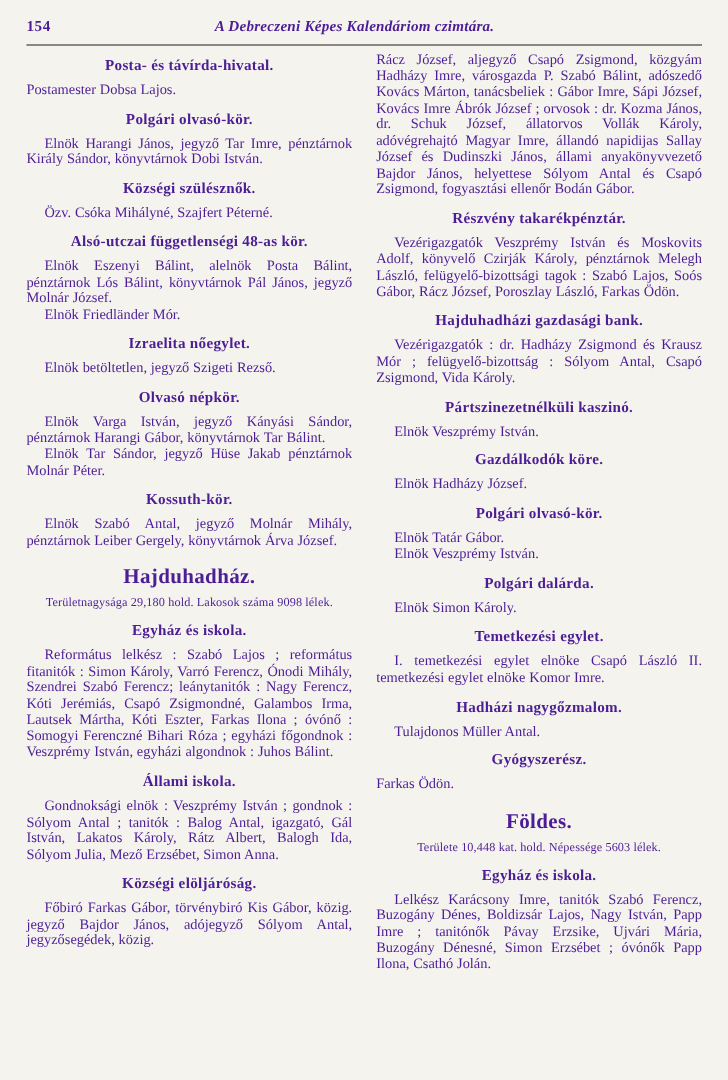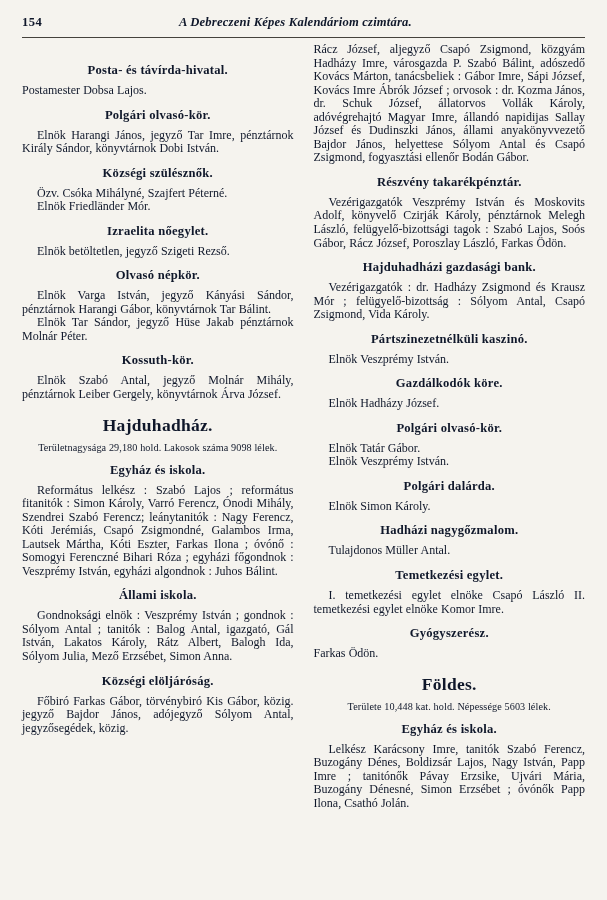--- a/index.html
+++ b/index.html
@@ -4,42 +4,42 @@
 <style>
   html,body{margin:0;padding:0;}
   body{
     background:#d9d7d2;
     font-family:"Liberation Serif","DejaVu Serif",serif;
     -webkit-font-smoothing:antialiased;
   }
   .page{
     width:607px;height:900px;
     background:#f5f3ee;
-    color:#0f172a;
+    color:#4c1d95;
     box-sizing:border-box;
     padding:15px 22px 20px 22px;
     overflow:hidden;
     position:relative;
     margin:0 auto;
   }
   .page-header{position:relative;height:18px;font-size:12.6px;}
   .page-number{position:absolute;left:0;top:0;font-weight:bold;letter-spacing:.5px;}
   .running-title{
     position:absolute;left:0;right:16px;top:0;
     text-align:center;font-style:italic;font-weight:bold;letter-spacing:.2px;
   }
   .header-rule{height:1px;background:#45423c;margin-top:4px;}
   .columns{display:flex;gap:20px;margin-top:5px;}
   .column{flex:1;min-width:0;}
   .section-heading{
     font-weight:bold;text-align:center;
     font-size:12.6px;letter-spacing:.25px;
     margin:10px 4px 6px;
   }
-  .column section:first-child .section-heading{margin-top:20px;}
+  .column section:first-child .section-heading{margin-top:4px;}
   .town-heading{
     font-weight:bold;text-align:center;
     font-size:17.5px;letter-spacing:.3px;
     margin:13px 0 6px;
   }
   .section-note{
     text-align:center;font-size:10.2px;
     margin:0 0 3px;letter-spacing:.1px;
   }
   .body-para{
@@ -66,20 +66,24 @@
           <div class="section-heading">Posta- és távírda-hivatal.</div>
           <p class="body-para noindent">Postamester Dobsa Lajos.</p>
         </section>
         <section>
           <div class="section-heading">Polgári olvasó-kör.</div>
           <p class="body-para">Elnök Harangi János, jegyző Tar Imre, pénztárnok Király Sándor, könyvtárnok Dobi István.</p>
         </section>
         <section>
           <div class="section-heading">Községi szülésznők.</div>
           <p class="body-para">Özv. Csóka Mihályné, Szajfert Péterné.</p>
+        </section>
+        <section>
+          <div class="section-heading">Alsó-utczai függetlenségi 48-as kör.</div>
+          <p class="body-para">Elnök Eszenyi Bálint, alelnök Posta Bálint, pénztárnok Lós Bálint, könyvtárnok Pál János, jegyző Molnár József.</p>
         </section>
         <section>
           <p class="body-para">Elnök Friedländer Mór.</p>
         </section>
         <section>
           <div class="section-heading">Izraelita nőegylet.</div>
           <p class="body-para">Elnök betöltetlen, jegyző Szigeti Rezső.</p>
         </section>
         <section>
           <div class="section-heading">Olvasó népkör.</div>
@@ -134,26 +138,26 @@
           <p class="body-para">Elnök Tatár Gábor.</p>
         </section>
         <section>
           <p class="body-para">Elnök Veszprémy István.</p>
         </section>
         <section>
           <div class="section-heading">Polgári dalárda.</div>
           <p class="body-para">Elnök Simon Károly.</p>
         </section>
         <section>
+          <div class="section-heading">Temetkezési egylet.</div>
+          <p class="body-para">I. temetkezési egylet elnöke Csapó László II. temetkezési egylet elnöke Komor Imre.</p>
+        </section>
+        <section>
           <div class="section-heading">Hadházi nagygőzmalom.</div>
           <p class="body-para">Tulajdonos Müller Antal.</p>
-        </section>
-        <section>
-          <div class="section-heading">Temetkezési egylet.</div>
-          <p class="body-para">I. temetkezési egylet elnöke Csapó László II. temetkezési egylet elnöke Komor Imre.</p>
         </section>
         <section>
           <div class="section-heading">Gyógyszerész.</div>
           <p class="body-para noindent">Farkas Ödön.</p>
         </section>
         <section>
           <div class="town-heading">Földes.</div>
           <div class="section-note">Területe 10,448 kat. hold. Népessége 5603 lélek.</div>
         </section>
         <section>

